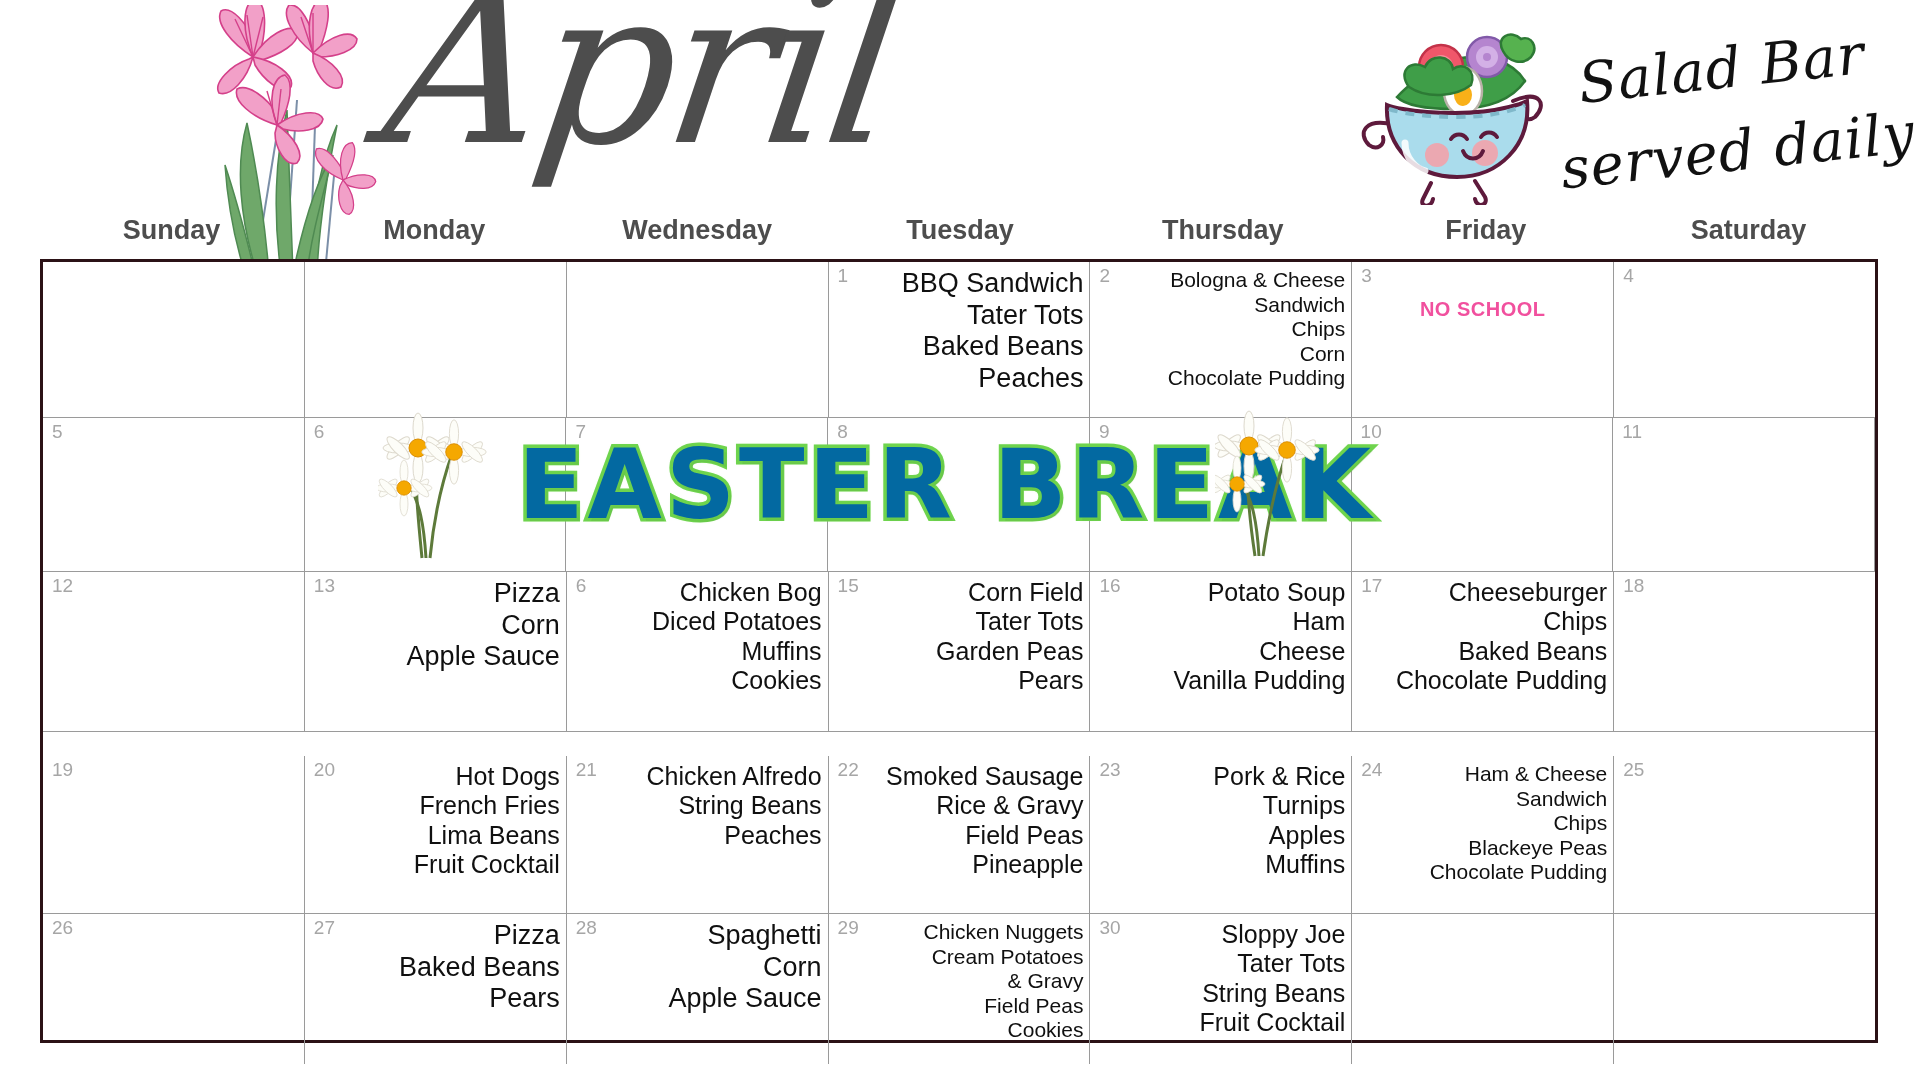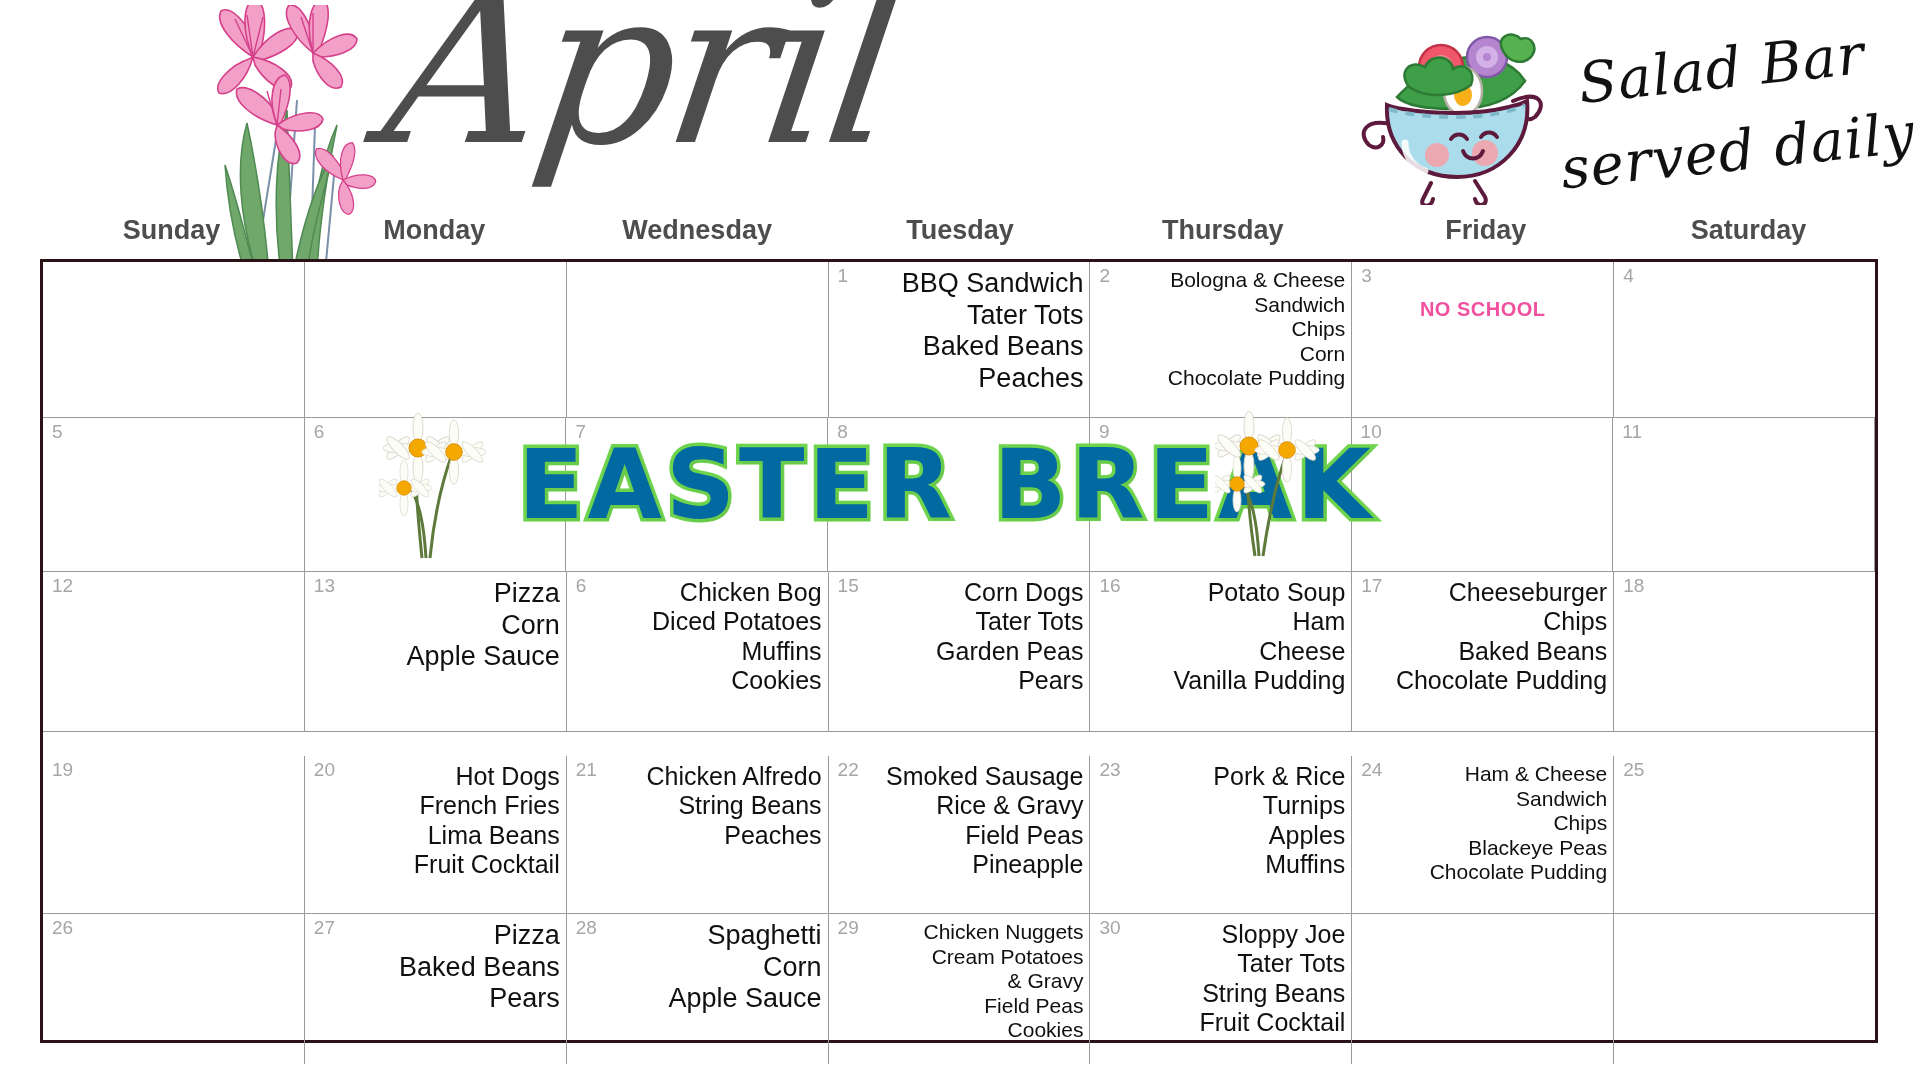--- a/index.html
+++ b/index.html
@@ -429,21 +429,21 @@
         <div class="menu m-md">
           <span class="item">Chicken Bog</span>
           <span class="item">Diced Potatoes</span>
           <span class="item">Muffins</span>
           <span class="item">Cookies</span>
         </div>
       </div>
       <div class="day">
         <div class="daynum">15</div>
         <div class="menu m-md">
-          <span class="item">Corn Dogs</span>
+          <span class="item">Corn Field</span>
           <span class="item">Tater Tots</span>
           <span class="item">Garden Peas</span>
           <span class="item">Pears</span>
         </div>
       </div>
       <div class="day">
         <div class="daynum">16</div>
         <div class="menu m-md">
           <span class="item">Potato Soup</span>
           <span class="item">Ham</span>

